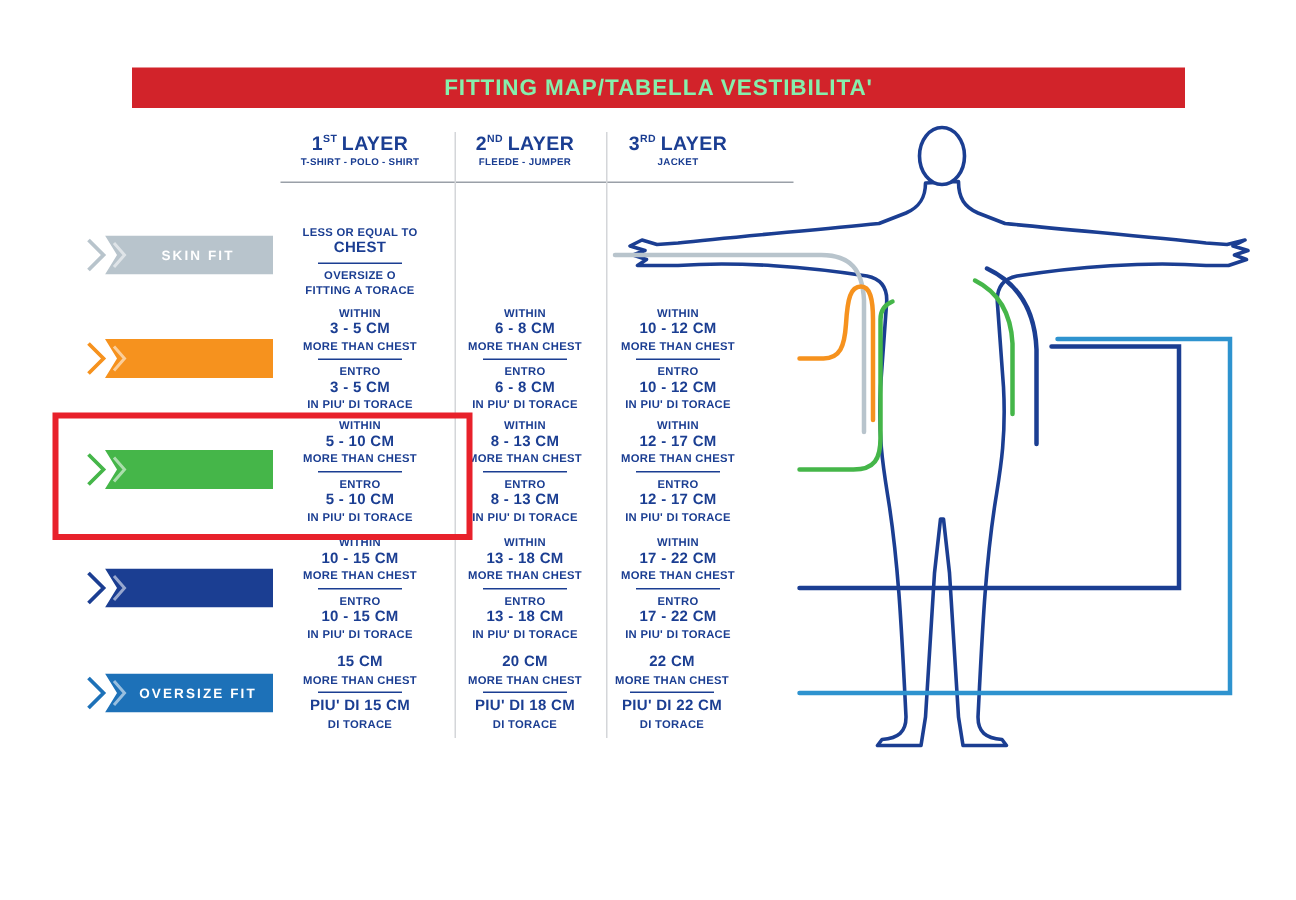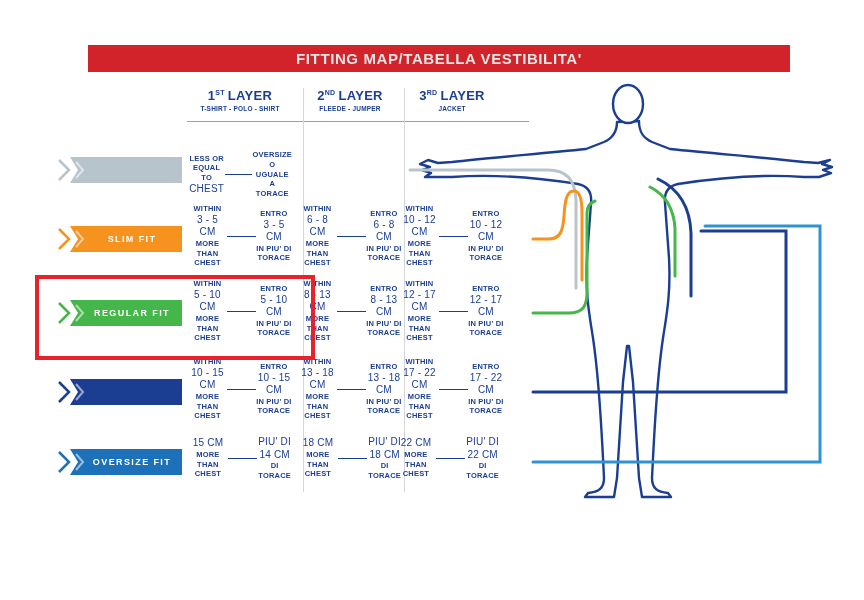--- a/index.html
+++ b/index.html
@@ -1,38 +1,38 @@
 <!DOCTYPE html>
 <html><head>
 <meta charset="utf-8">
 <style>
   html,body{margin:0;padding:0;background:#fff;font-family:"Liberation Sans",sans-serif;}
   .page{position:relative;width:864px;height:600px;background:#fff;overflow:hidden;}
 
   .title-bar{position:absolute;left:88px;top:45px;width:702px;height:27px;background:#d2232a;
-    color:#e5e5e5;font-weight:bold;font-size:15px;letter-spacing:.6px;text-align:center;line-height:27px;}
+    color:#86efac;font-weight:bold;font-size:15px;letter-spacing:.6px;text-align:center;line-height:27px;}
 
   .col-header{position:absolute;top:88px;width:104px;text-align:center;color:#1b3e92;}
   .layer-title{font-size:13px;font-weight:bold;letter-spacing:.3px;}
   .layer-title sup{font-size:7px;vertical-align:super;}
   .layer-title .layer-word{margin-left:3px;}
   .layer-sub{font-size:6.5px;font-weight:bold;margin-top:2px;letter-spacing:.2px;}
   .header-underline{position:absolute;left:187px;top:121px;width:342px;height:1px;background:#9aa0a8;}
   .v-sep{position:absolute;top:88px;width:1px;height:404px;background:#d4d6d9;}
 
   .ribbon{position:absolute;left:56px;width:126px;height:26px;}
   .ribbon svg{position:absolute;left:0;top:0;}
   .ribbon-label{position:absolute;left:26px;right:0;top:0;height:26px;line-height:26px;text-align:center;
     color:#fff;font-size:9px;font-weight:bold;letter-spacing:1.4px;white-space:nowrap;}
 
-  .cell{position:absolute;width:104px;display:flex;flex-direction:row;align-items:center;
+  .cell{position:absolute;width:104px;display:flex;flex-direction:column;align-items:center;
     text-align:center;color:#1b3e92;}
   .cell span{display:block;}
   .pre,.post{font-size:7.5px;font-weight:bold;line-height:1.3;letter-spacing:.2px;}
-  .val{font-size:10px;font-weight:normal;line-height:1.25;letter-spacing:.2px;}
+  .val{font-size:10px;font-weight:bold;line-height:1.25;letter-spacing:.2px;}
   .pre:empty,.val:empty,.post:empty{display:none;}
   .rule{width:56px;border-top:1px solid #1b3e92;margin:3px 0;}
 
   .highlight-box{position:absolute;left:35px;top:275px;width:272px;height:77px;
     border:4px solid #e8212b;z-index:6;}
 
   .figure-svg{position:absolute;left:0;top:0;z-index:1;}
   .content{position:relative;z-index:2;}
 </style>
 </head>
@@ -82,36 +82,35 @@
     <div class="header-underline"></div>
     <div class="v-sep" style="left:303px"></div>
     <div class="v-sep" style="left:404px"></div>
 
     <div class="ribbon" style="top:157px">
       <svg width="126" height="26">
           <polygon points="14,0 126,0 126,26 14,26 22,13" fill="#b8c4cc"></polygon>
           <polyline points="3,3 13,13 3,23" fill="none" stroke-width="2.5" stroke="#b8c4cc"></polyline>
           <polyline points="20,5 27,13 20,21" fill="none" stroke="rgba(255,255,255,.55)" stroke-width="2"></polyline>
         </svg>
+      <span class="ribbon-label">SKIN FIT</span>
     </div>
     <div class="ribbon" style="top:226px">
       <svg width="126" height="26">
           <polygon points="14,0 126,0 126,26 14,26 22,13" fill="#f6921e"></polygon>
           <polyline points="3,3 13,13 3,23" fill="none" stroke-width="2.5" stroke="#f6921e"></polyline>
           <polyline points="20,5 27,13 20,21" fill="none" stroke="rgba(255,255,255,.55)" stroke-width="2"></polyline>
         </svg>
-      <span class="ribbon-label">SLIM FIT</span>
     </div>
     <div class="ribbon" style="top:300px">
       <svg width="126" height="26">
           <polygon points="14,0 126,0 126,26 14,26 22,13" fill="#45b649"></polygon>
           <polyline points="3,3 13,13 3,23" fill="none" stroke-width="2.5" stroke="#45b649"></polyline>
           <polyline points="20,5 27,13 20,21" fill="none" stroke="rgba(255,255,255,.55)" stroke-width="2"></polyline>
         </svg>
-      <span class="ribbon-label">REGULAR FIT</span>
     </div>
     <div class="ribbon" style="top:379px">
       <svg width="126" height="26">
           <polygon points="14,0 126,0 126,26 14,26 22,13" fill="#1b3e92"></polygon>
           <polyline points="3,3 13,13 3,23" fill="none" stroke-width="2.5" stroke="#1b3e92"></polyline>
           <polyline points="20,5 27,13 20,21" fill="none" stroke="rgba(255,255,255,.55)" stroke-width="2"></polyline>
         </svg>
     </div>
     <div class="ribbon" style="top:449px">
       <svg width="126" height="26">
@@ -125,21 +124,21 @@
     <div class="highlight-box"></div>
 
     <div class="cell" style="left:188px;top:150px">
       <div>
           <span class="pre">LESS OR EQUAL TO</span>
           <span class="val">CHEST</span>
         </div>
       <div class="rule"></div>
       <div>
           <span class="pre">OVERSIZE O</span>
-          <span class="post">UGUALE A TORACE</span>
+          <span class="post">FITTING A TORACE</span>
         </div>
     </div>
 
     <div class="cell" style="left:188px;top:204px">
       <div>
           <span class="pre">WITHIN</span>
           <span class="val">3 - 5 CM</span>
           <span class="post">MORE THAN CHEST</span>
         </div>
       <div class="rule"></div>
@@ -256,27 +255,27 @@
         </div>
     </div>
 
     <div class="cell" style="left:188px;top:436px">
       <div>
           <span class="val">15 CM</span>
           <span class="post">MORE THAN CHEST</span>
         </div>
       <div class="rule"></div>
       <div>
-          <span class="val">PIU' DI 14 CM</span>
+          <span class="val">PIU' DI 15 CM</span>
           <span class="post">DI TORACE</span>
         </div>
     </div>
     <div class="cell" style="left:298px;top:436px">
       <div>
-          <span class="val">18 CM</span>
+          <span class="val">20 CM</span>
           <span class="post">MORE THAN CHEST</span>
         </div>
       <div class="rule"></div>
       <div>
           <span class="val">PIU' DI 18 CM</span>
           <span class="post">DI TORACE</span>
         </div>
     </div>
     <div class="cell" style="left:396px;top:436px">
       <div>

